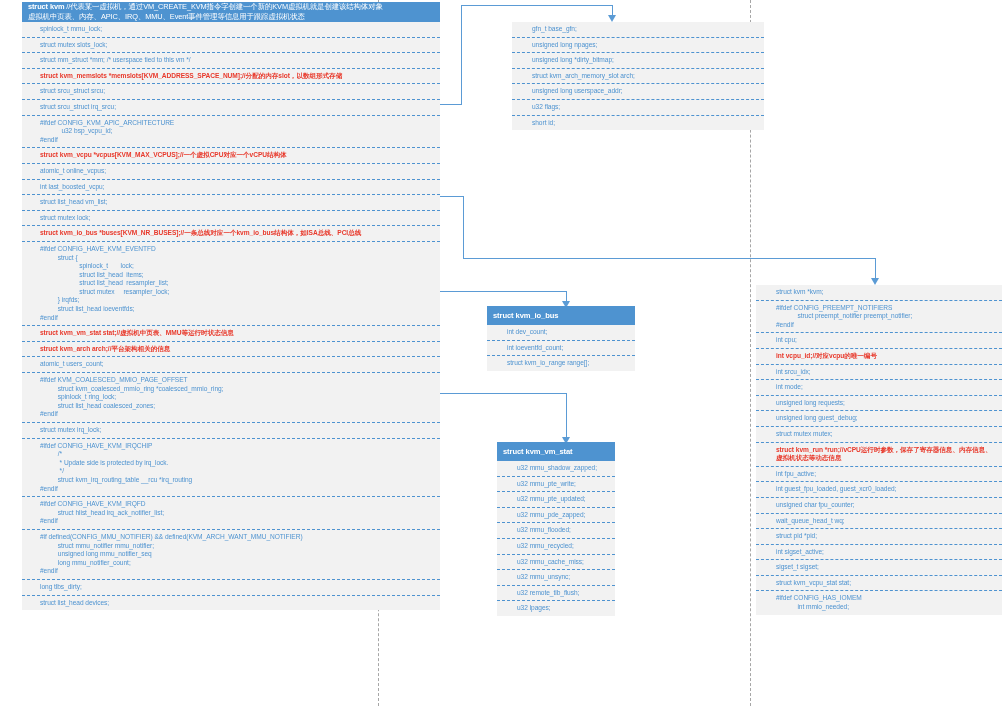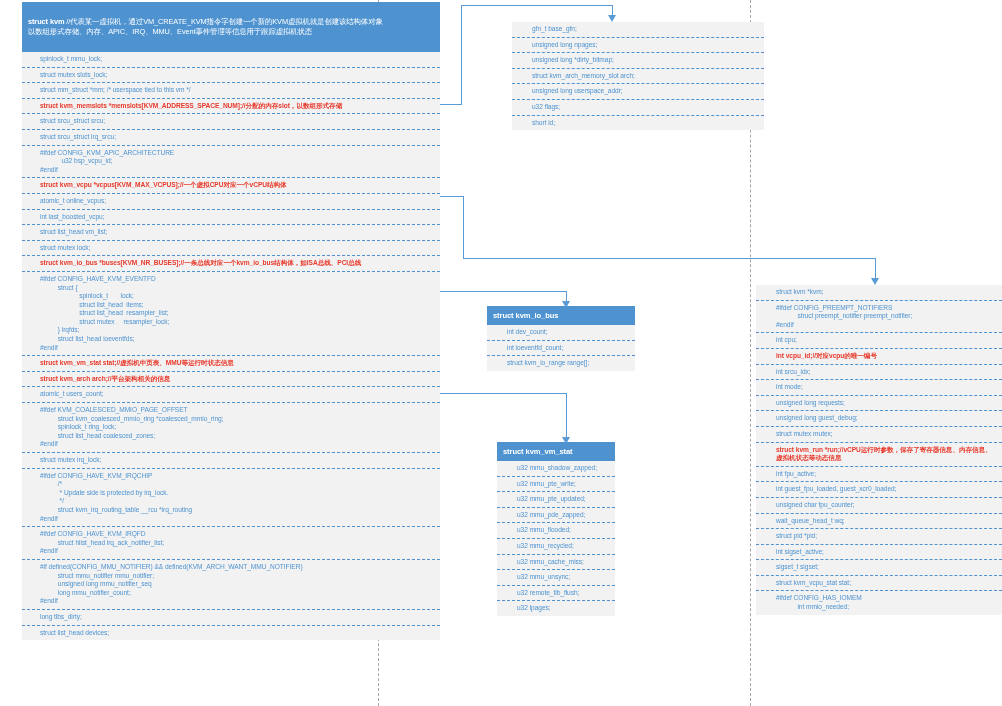--- a/index.html
+++ b/index.html
@@ -39,21 +39,21 @@
     color:#4e93d0;
     white-space:pre;
     letter-spacing:-0.05px;
   }
   .row:first-child{border-top:none;}
   .row.hl{color:#e8392b;font-weight:bold;}
   .row.wrap{white-space:pre-wrap;}
 
   
   #kvm-box .row{padding-left:18px;}
-  #kvm-box .box-header{font-size:7.4px;line-height:10px;padding:15px 6px;}
+  #kvm-box .box-header{font-size:7.4px;line-height:10px;padding:0 6px;}
   .hline{position:absolute;height:0;border-top:1.4px solid #5b9bd5;}
   .vline{position:absolute;width:0;border-left:1.4px solid #5b9bd5;}
   .arrow-down{
     position:absolute;width:0;height:0;
     border-left:4.5px solid transparent;
     border-right:4.5px solid transparent;
     border-top:7px solid #5b9bd5;
   }
 </style>
 </head>
@@ -80,21 +80,21 @@
   <div class="vline" style="left:566px;top:291px;height:13px;"></div>
   <div class="arrow-down" style="left:562px;top:301px;"></div>
 
   <div class="hline" style="left:440px;top:393px;width:127px;"></div>
   <div class="vline" style="left:566px;top:393px;height:48px;"></div>
   <div class="arrow-down" style="left:562px;top:437px;"></div>
 
   <div class="box" id="kvm-box" style="left:22px;top:2px;width:418px;">
     <div class="box-header">
       <span>struct kvm </span><span class="cmt">//代表某一虚拟机，通过VM_CREATE_KVM指令字创建一个新的KVM虚拟机就是创建该结构体对象</span><br>
-      <span class="cmt">以数组形式存储、内存、APIC、IRQ、MMU、Event事件管理等信息用于跟踪虚拟机状态</span>
+      <span class="cmt">虚拟机中页表、内存、APIC、IRQ、MMU、Event事件管理等信息用于跟踪虚拟机状态</span>
     </div>
     <div class="rows">
         <div class="row wrap">spinlock_t mmu_lock;</div>
         <div class="row wrap">struct mutex slots_lock;</div>
         <div class="row wrap">struct mm_struct *mm; /* userspace tied to this vm */</div>
         <div class="row wrap hl">struct kvm_memslots *memslots[KVM_ADDRESS_SPACE_NUM];//分配的内存slot，以数组形式存储</div>
         <div class="row wrap">struct srcu_struct srcu;</div>
         <div class="row wrap">struct srcu_struct irq_srcu;</div>
         <div class="row wrap">#ifdef CONFIG_KVM_APIC_ARCHITECTURE
             u32 bsp_vcpu_id;

